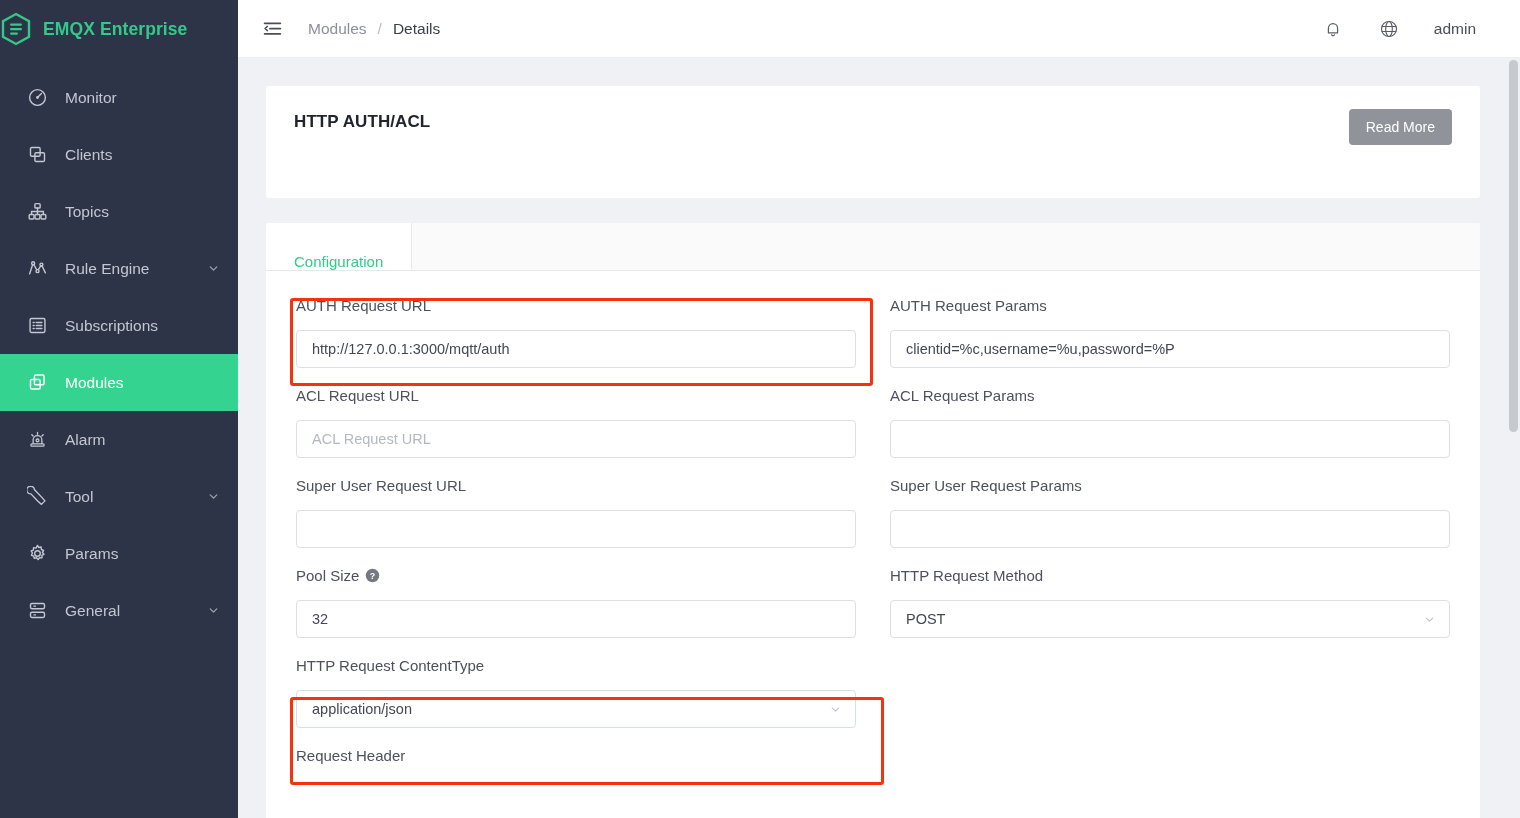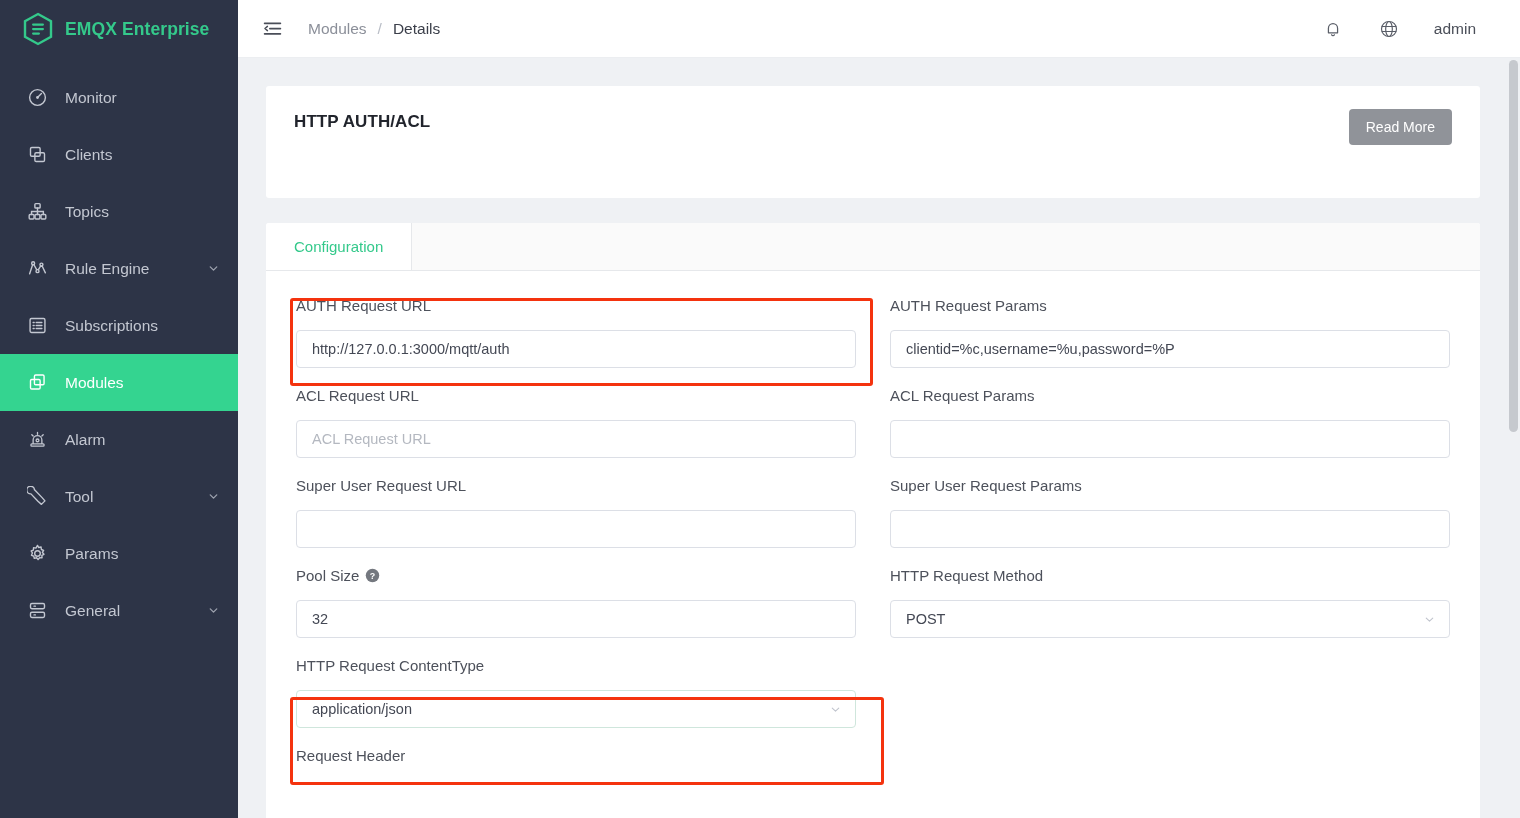--- a/index.html
+++ b/index.html
@@ -26,21 +26,20 @@
     background: #2d3447;
     height: 818px;
     overflow: hidden;
     position: relative;
   }
 
   .brand {
     height: 58px;
     display: flex;
     align-items: center;
-    padding-left: 22px;
     gap: 11px;
   }
   .brand-logo { width: 32px; height: 34px; flex: 0 0 32px; }
   .brand-name {
     color: #34c98b;
     font-size: 17.5px;
     font-weight: bold;
     letter-spacing: 0.1px;
     white-space: nowrap;
   }
@@ -177,21 +176,21 @@
     display: flex;
     height: 48px;
     border-bottom: 1px solid #e6e8eb;
     background: #fafafa;
     border-radius: 3px 3px 0 0;
     overflow: hidden;
   }
   .tab {
     padding: 0 28px;
     display: flex;
-    align-items: center;
+    align-items: flex-end;
     font-size: 15px;
     color: #8b8f99;
     cursor: pointer;
     background: #fafafa;
     border-right: 1px solid #e6e8eb;
   }
   .tab.active {
     background: #ffffff;
     color: #34c98b;
     border-bottom: 1px solid #ffffff;

